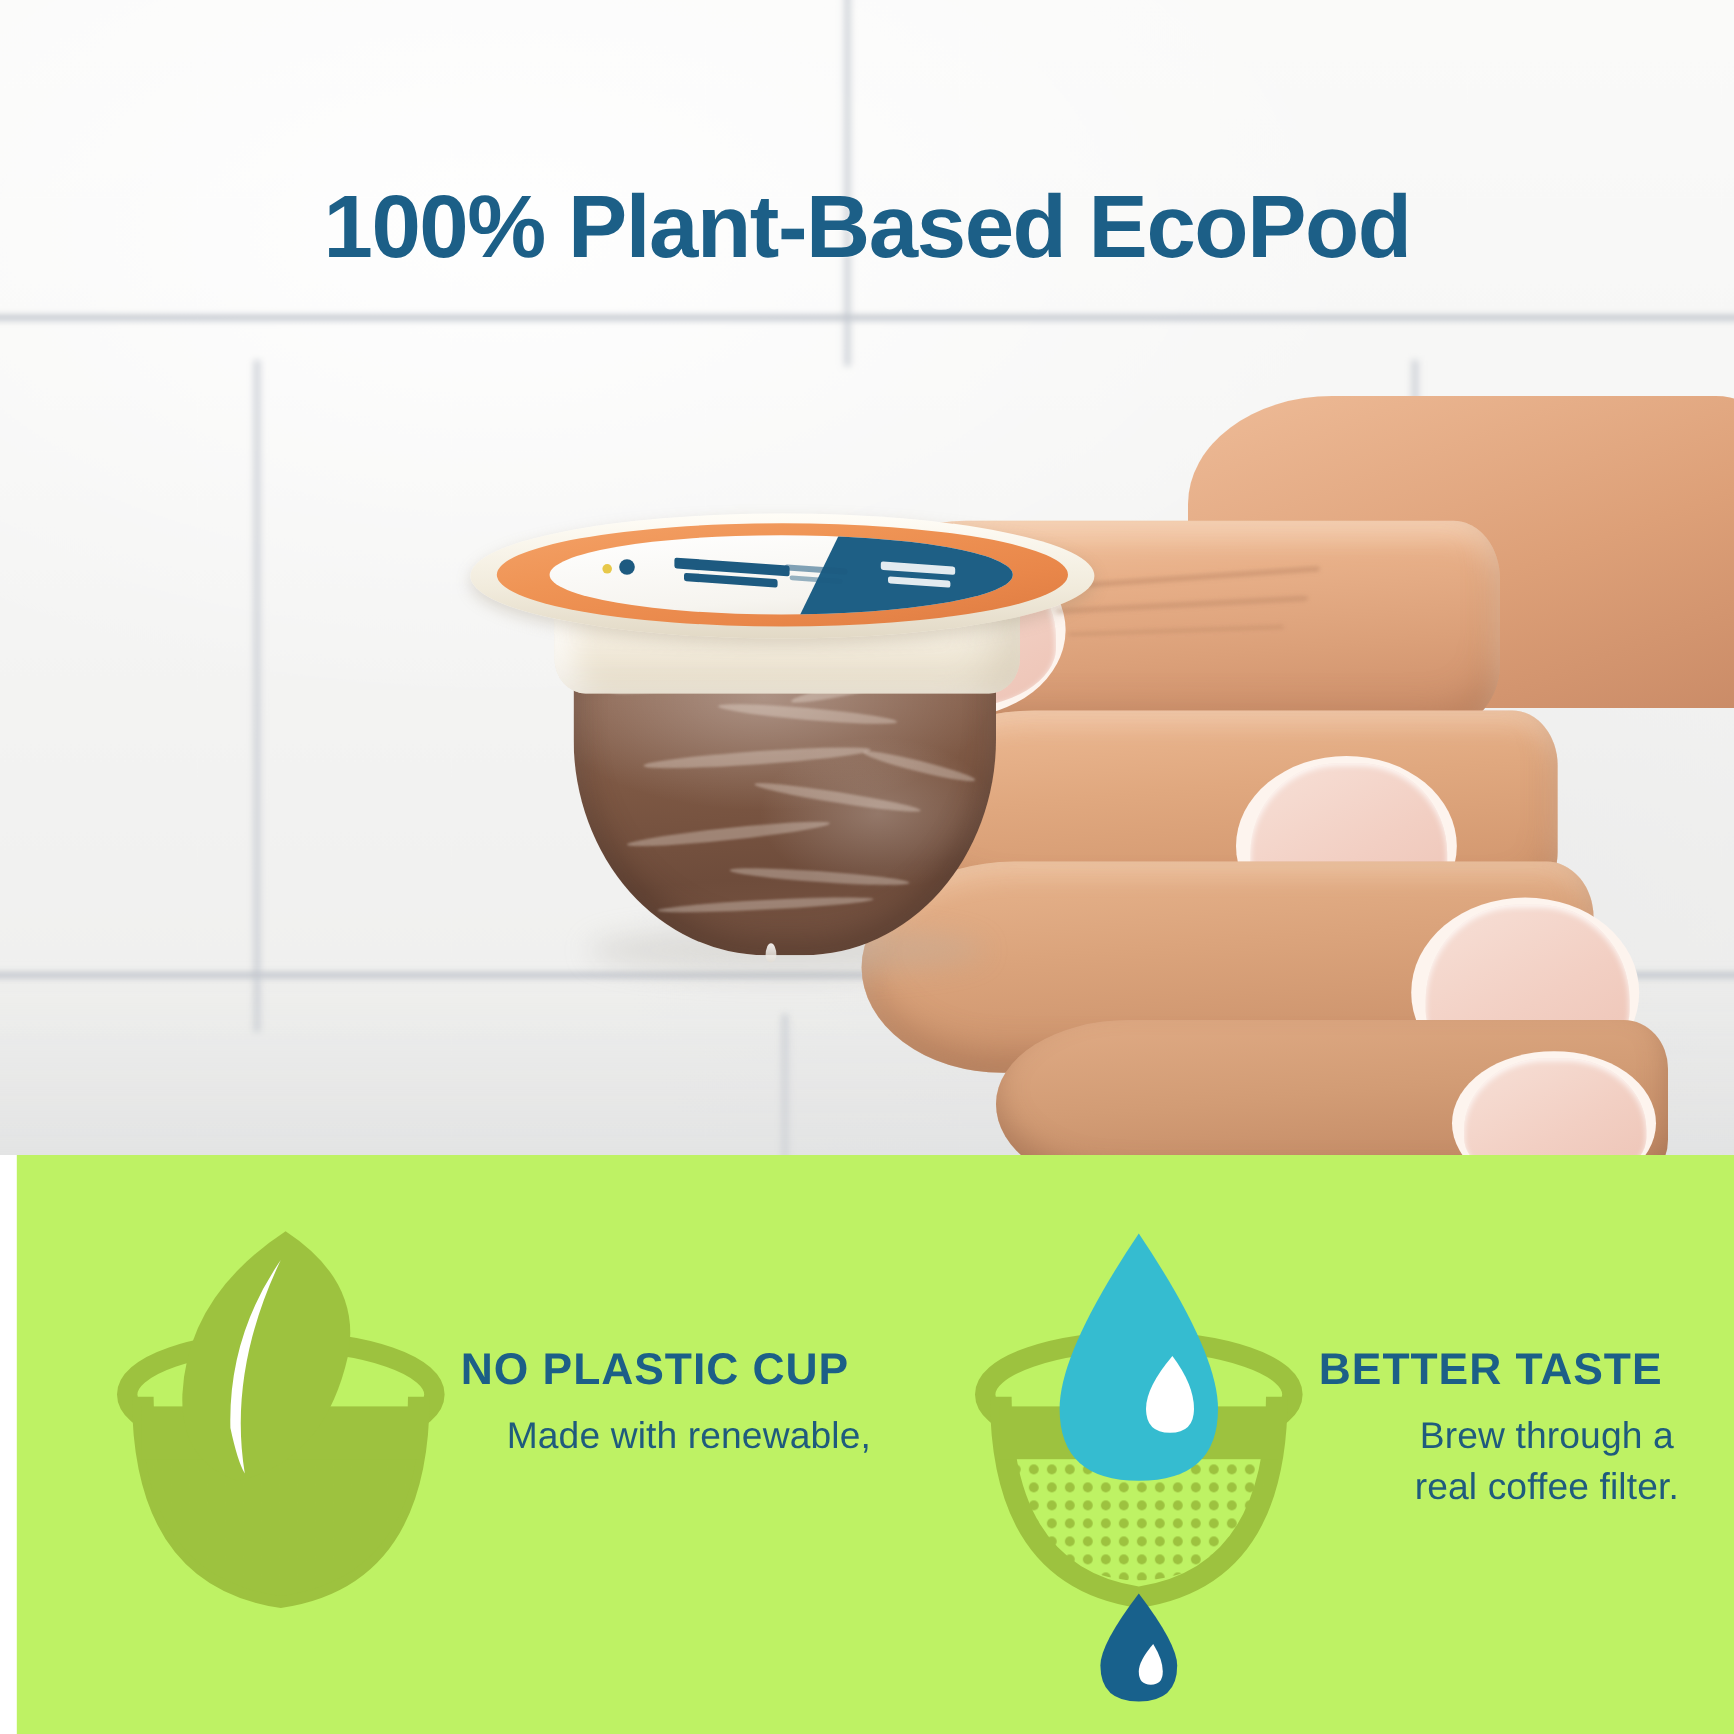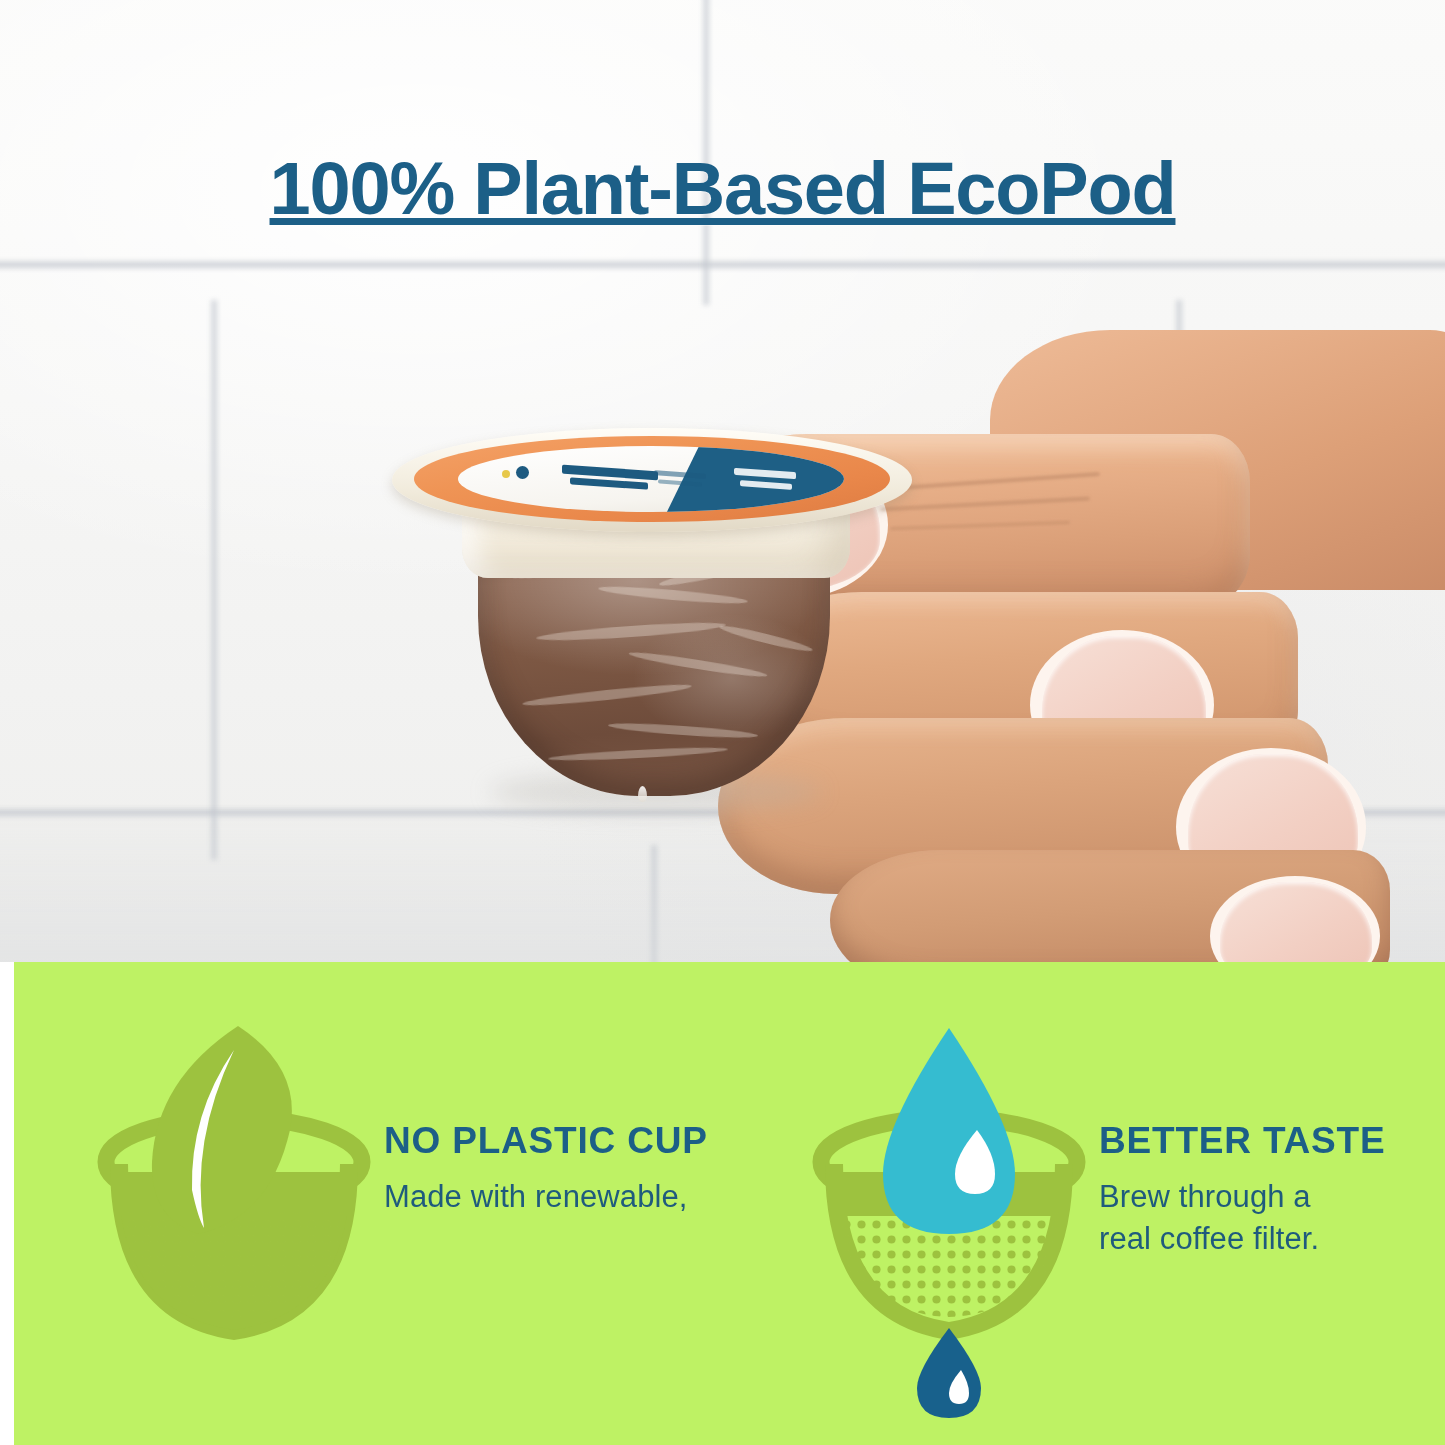--- a/index.html
+++ b/index.html
@@ -66,33 +66,33 @@
   .pod-shadow{position:absolute;left:120px;top:410px;width:330px;height:40px;border-radius:50%;
     background:rgba(180,176,170,.30);filter:blur(11px);}
   .drip{position:absolute;left:268px;top:424px;width:9px;height:16px;
     border-radius:50% 50% 50% 50%/62% 62% 38% 38%;
     background:linear-gradient(180deg,rgba(255,255,255,.9),rgba(226,220,210,.75));}
 
   
   .headline{position:absolute;left:0;top:96px;width:1445px;text-align:center;
     font-size:74px;font-weight:700;letter-spacing:-1.2px;color:#1c5f87;
     font-family:"Liberation Sans",sans-serif;
-    text-shadow:0 1px 0 rgba(255,255,255,.45);text-decoration:underline;}
+    text-shadow:0 1px 0 rgba(255,255,255,.45);}
 
   
   .features{position:absolute;left:14px;top:962px;width:1445px;height:483px;background:#bef264;}
   .feature{position:absolute;top:0;height:483px;}
   .feat-left{left:40px;width:700px;}
   .feat-right{left:755px;width:690px;}
   .ficon{position:absolute;left:40px;top:60px;width:280px;height:330px;}
   .ftext{position:absolute;left:330px;top:160px;width:380px;}
   .fhead{font-size:37px;font-weight:700;letter-spacing:.8px;color:#1c5f87;line-height:1;
          font-family:"Liberation Sans",sans-serif;}
   .fbody{margin-top:17px;font-size:31px;font-weight:400;color:#1f5b7d;line-height:1.34;
-         letter-spacing:.1px;font-family:"Liberation Sans",sans-serif;}
+         letter-spacing:.1px;font-family:"Liberation Sans",sans-serif;text-align:center;}
 
   svg{display:block;overflow:visible;}
 </style>
 </head>
 <body>
 
 <div id="page">
 
   <div class="hero">
 

